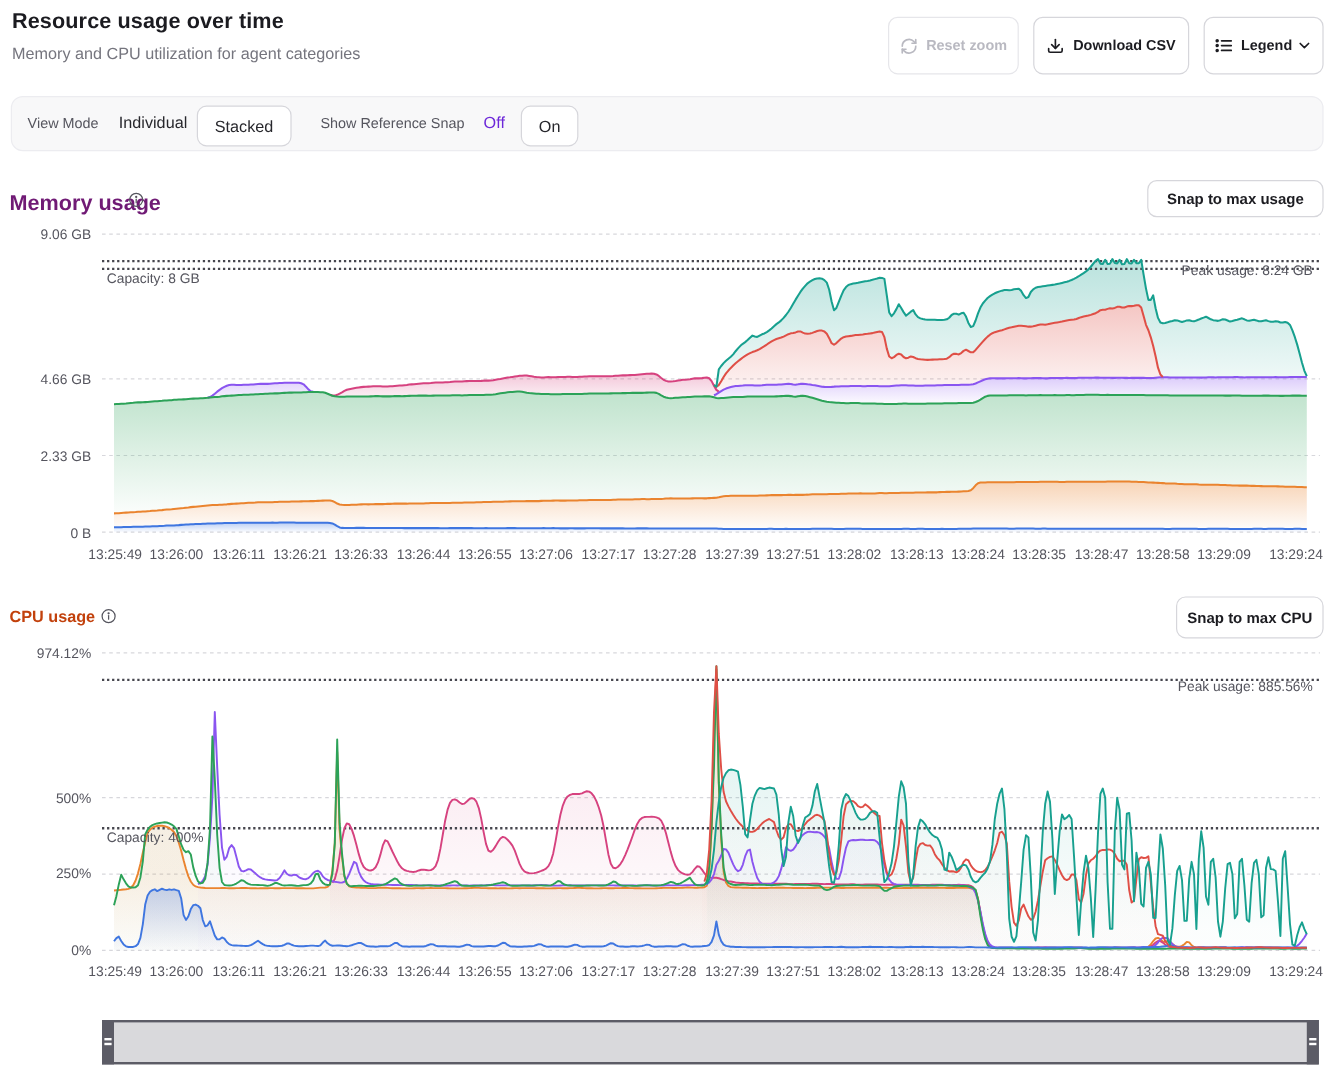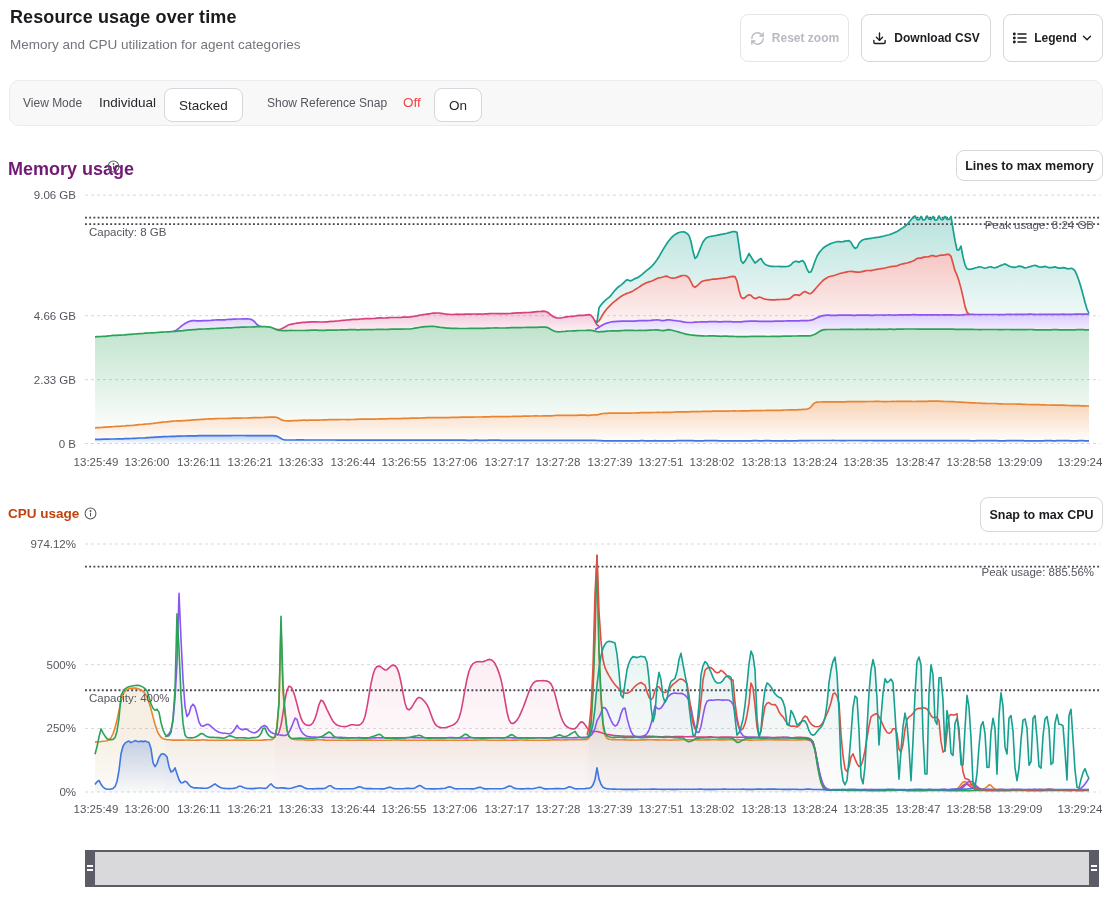--- a/index.html
+++ b/index.html
@@ -42,30 +42,30 @@
     <svg width="14" height="14" viewBox="0 0 24 24" fill="none" stroke="#1c1c21" stroke-width="2.4" stroke-linecap="round" stroke-linejoin="round">
       <polyline points="6 9 12 15 18 9"></polyline>
     </svg>
   </div>
 
 <div class="abs" style="left:9px;top:80px;width:1094px;height:46px;background:#f8f8f9;border:1px solid #ececf0;border-radius:10px"></div>
 <div class="abs" style="left:23px;top:96px;font-size:12px;color:#55555e">View Mode</div>
 <div class="abs" style="left:99px;top:95px;font-size:13.5px;color:#27272c">Individual</div>
 <div class="abs pill" style="left:164px;top:88px">Stacked</div>
 <div class="abs" style="left:267px;top:96px;font-size:12px;color:#55555e">Show Reference Snap</div>
-<div class="abs" style="left:403px;top:95px;font-size:13.5px;color:#ef4444">Off</div>
+<div class="abs" style="left:403px;top:95px;font-size:13.5px;color:#6d28d9">Off</div>
 <div class="abs pill" style="left:434px;top:88px">On</div>
 
 <div class="abs" style="left:8px;top:159px;font-size:18px;font-weight:700;color:#701a75">Memory usage</div>
 <svg style="position:absolute;left:107px;top:160px" width="13" height="13" viewBox="0 0 24 24" fill="none" stroke="#55555e" stroke-width="1.9" stroke-linecap="round">
     <circle cx="12" cy="12" r="10"></circle>
     <line x1="12" y1="11" x2="12" y2="16.5"></line>
     <circle cx="12" cy="7.5" r="0.8" fill="#55555e"></circle>
   </svg>
-<div class="btn" style="left:956px;top:150px;width:147px;height:31px;font-size:12.5px">Lines to max memory</div>
+<div class="btn" style="left:956px;top:150px;width:147px;height:31px;font-size:12.5px">Snap to max usage</div>
 
 <div class="abs" style="left:8px;top:506px;font-size:13.5px;font-weight:700;color:#c2410c">CPU usage</div>
 <svg style="position:absolute;left:84px;top:507px" width="13" height="13" viewBox="0 0 24 24" fill="none" stroke="#55555e" stroke-width="1.9" stroke-linecap="round">
     <circle cx="12" cy="12" r="10"></circle>
     <line x1="12" y1="11" x2="12" y2="16.5"></line>
     <circle cx="12" cy="7.5" r="0.8" fill="#55555e"></circle>
   </svg>
 <div class="btn" style="left:980px;top:497px;width:123px;height:35px;font-size:12.5px">Snap to max CPU</div>
 
 <svg width="1116" height="906" viewBox="0 0 1116 906" style="position:absolute;left:0;top:0" font-family="Liberation Sans, sans-serif">

